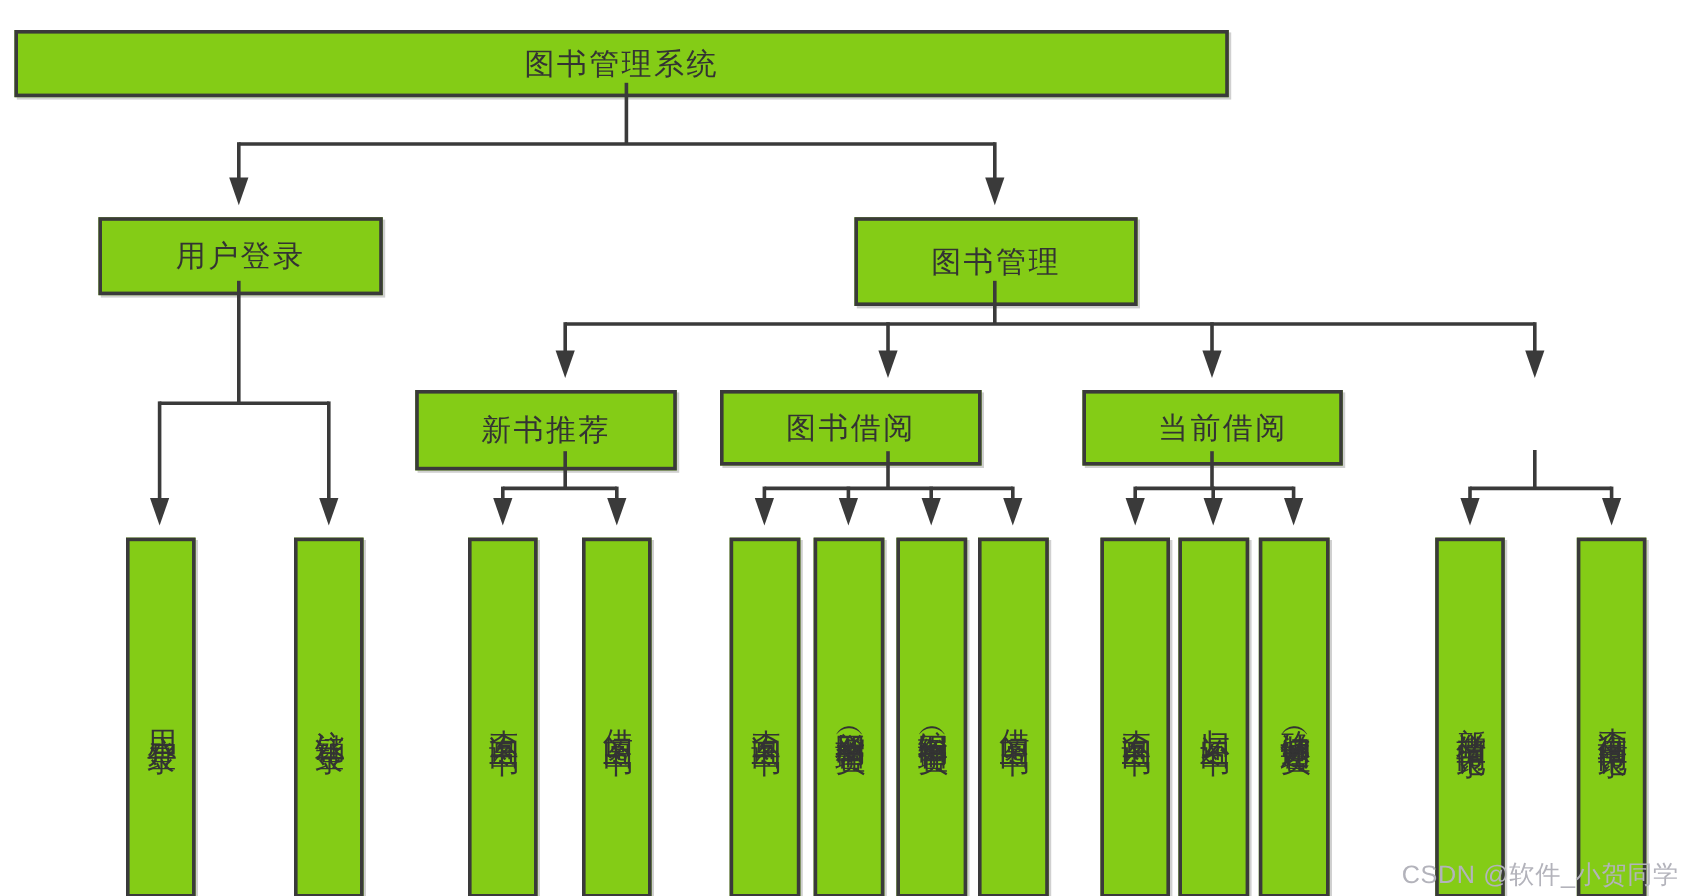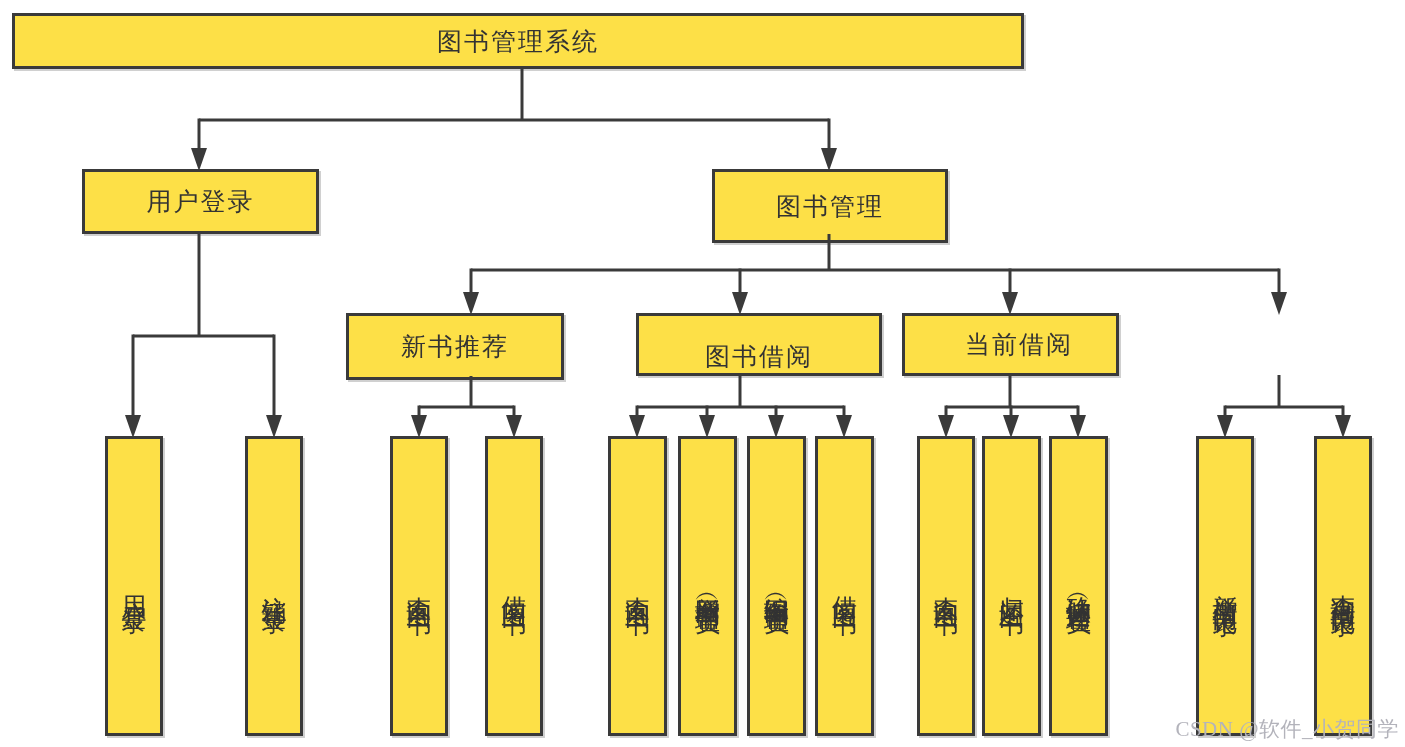--- a/index.html
+++ b/index.html
@@ -6,44 +6,45 @@
   #canvas{
     position:relative;
     width:1405px;height:747px;
     background:#ffffff;
     font-family:"Liberation Sans","DejaVu Sans",sans-serif;
     overflow:hidden;
   }
   .box{
     position:absolute;
     box-sizing:border-box;
-    background:#fde047;
+    background:#84cc16;
     border:3px solid #3a3a3a;
     box-shadow:2px 2px 0 rgba(120,120,120,0.35);
     color:#333333;
     display:flex;
     align-items:center;
     justify-content:center;
+    margin-top:12px;
   }
   .h-box{font-size:25px;letter-spacing:2px;white-space:nowrap;}
   .v-box{
     writing-mode:vertical-rl;
     text-orientation:mixed;
     font-size:25px;
     letter-spacing:5px;
     line-height:1;
   }
   
   #root-box{left:12px;top:13px;width:1012px;height:56px;}
   
   #l2-user-login{left:82px;top:169px;width:237px;height:65px;}
   #l2-book-mgmt{left:712px;top:169px;width:236px;height:74px;}
   
   #l3-newbook{left:346px;top:313px;width:218px;height:67px;align-items:center;}
-  #l3-borrow{left:636px;top:313px;width:246px;height:63px;align-items:flex-end;}
+  #l3-borrow{left:600px;top:313px;width:218px;height:63px;}
   #l3-current{left:902px;top:313px;width:217px;height:63px;padding-left:17px;}
   #l3-records{left:1171px;top:313px;width:216px;height:62px;}
   
   .leaf{top:436px;height:300px;}
   #lf-ul1{left:105px;width:58px;}
   #lf-ul2{left:245px;width:58px;}
   #lf-nb1{left:390px;width:58px;}
   #lf-nb2{left:485px;width:58px;}
   #lf-bb1{left:608px;width:59px;}
   #lf-bb2{left:678px;width:59px;letter-spacing:2px;}
@@ -59,21 +60,20 @@
     position:absolute;left:0;top:0;width:1405px;height:747px;
     pointer-events:none;
   }
   #watermark{
     position:absolute;
     right:6px;bottom:4px;
     font-size:21px;
     color:#b3b3bb;
     letter-spacing:0.5px;
     white-space:nowrap;
-    font-family:Liberation Serif, serif;
   }
 </style>
 </head>
 <body>
 
 <div id="canvas">
 
   <div class="box h-box" id="root-box">
     <span>图书管理系统</span>
   </div>

